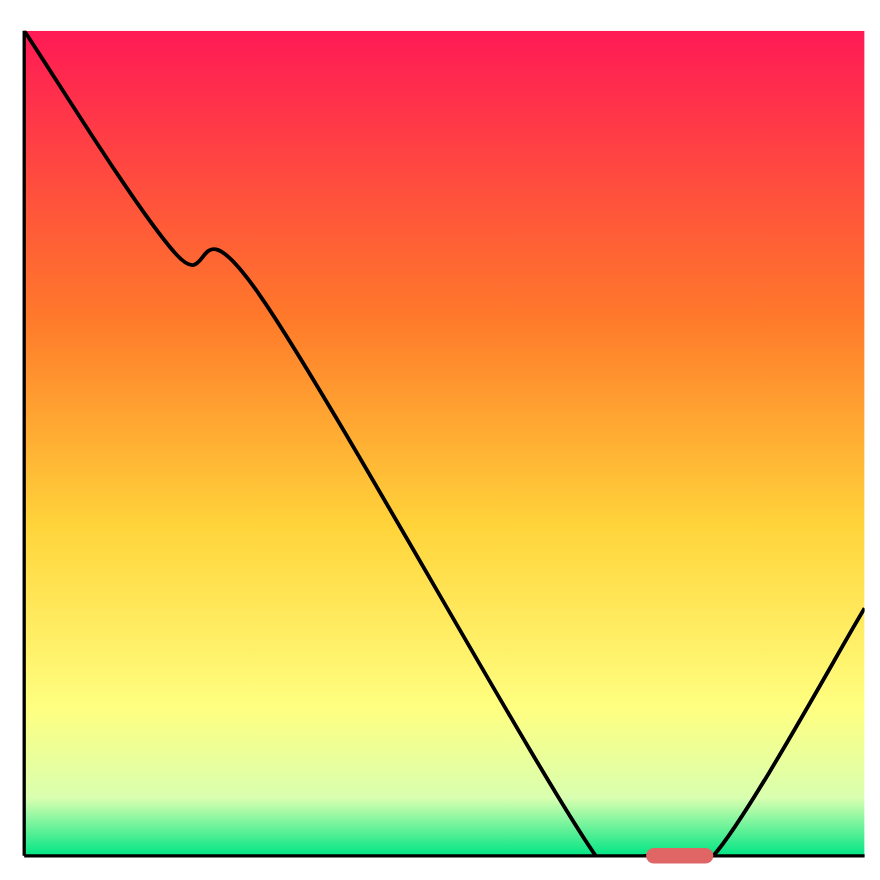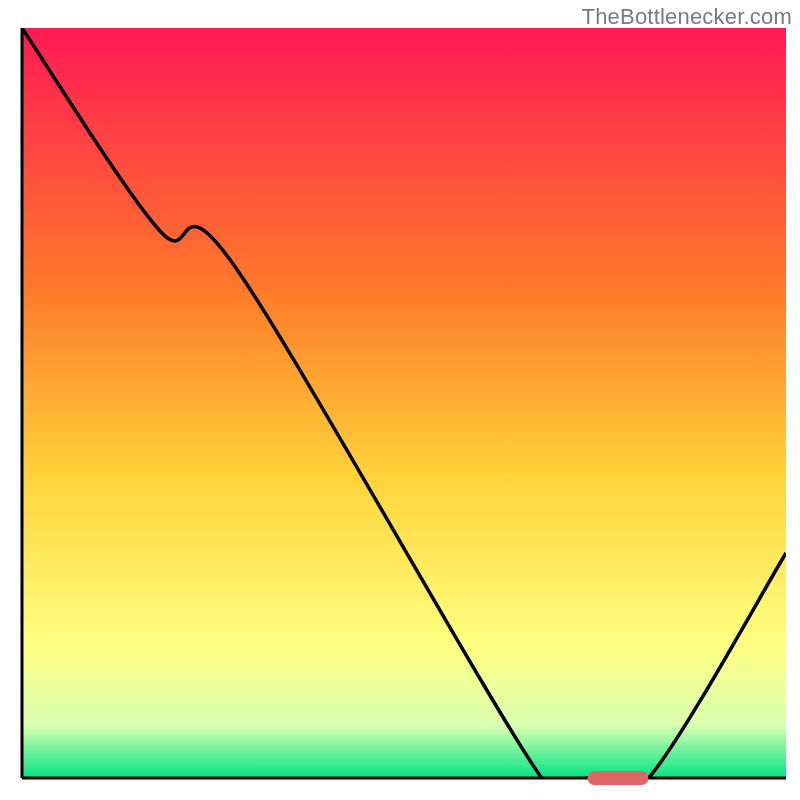--- a/index.html
+++ b/index.html
@@ -50,14 +50,13 @@
     <rect id="plot-bg" x="22" y="28" width="764" height="750" fill="url(#bg-grad)" clip-path="url(#plot-clip)"></rect>
 
     <line id="x-axis" x1="22" y1="778" x2="786" y2="778" stroke="#000000" stroke-width="3"></line>
     <line id="y-axis" x1="22" y1="28" x2="22" y2="778" stroke="#000000" stroke-width="3"></line>
 
     <path id="curve" d="M 22.0 28.0 C 44.9 61.8, 123.9 190.5, 159.5 230.5 C 195.2 270.5, 172.3 176.7, 235.9 268.0 C 299.6 359.2, 482.9 693.0, 541.5 778.0 C 600.1 863.0, 569.5 778.0, 587.4 778.0 C 605.2 778.0, 615.4 815.5, 648.5 778.0 C 681.6 740.5, 763.1 590.5, 786.0 553.0" fill="none" stroke="#000000" stroke-width="3.5" clip-path="url(#plot-clip)"></path>
 
     <rect id="optimal-marker" x="587.36" y="771" width="61.120000000000005" height="14" rx="7" ry="7" fill="#e06666"></rect>
   </svg>
 
-  <div class="watermark">TheBottlenecker.com</div>
 </div>
 
 </body></html>

